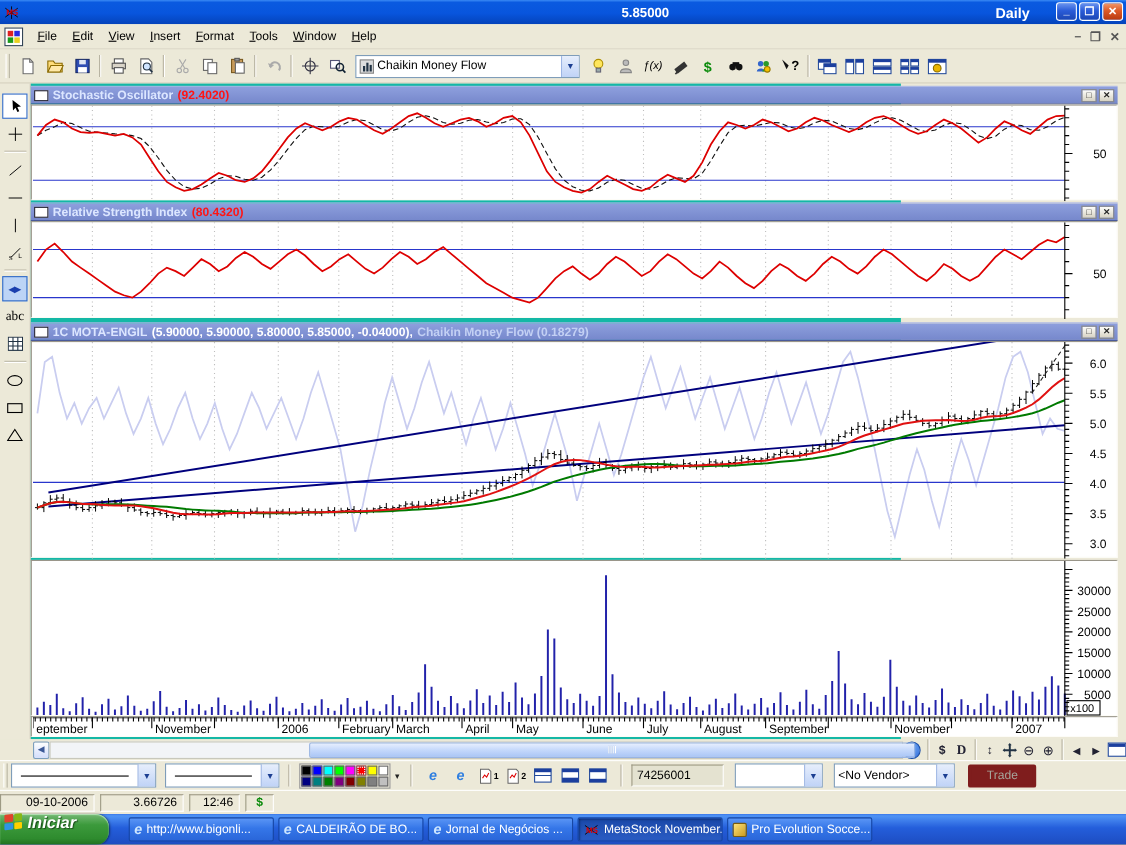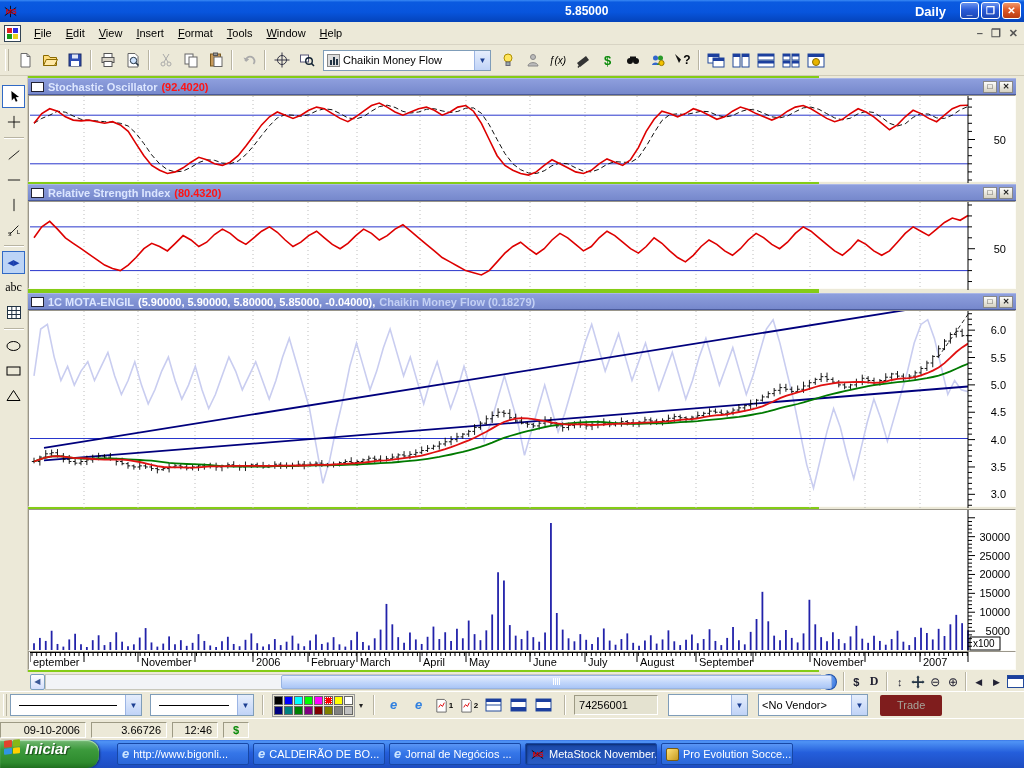--- a/index.html
+++ b/index.html
@@ -5,21 +5,21 @@
   html,body{margin:0;padding:0;background:#444;}
   *{box-sizing:border-box;}
   .screen{position:relative;width:1024px;height:768px;overflow:hidden;
     font-family:"Liberation Sans",sans-serif;font-size:11px;background:#ece9d8;}
 
   
   .titlebar{position:absolute;left:0;top:0;width:1024px;height:22px;
     background:linear-gradient(180deg,#3a8af5 0%,#0a5ae0 10%,#0855dd 55%,#0443ba 100%);
     display:flex;align-items:center;color:#fff;font-weight:bold;font-size:12px;padding:0 3px;}
   .titlebar .t-center{position:absolute;left:565px;}
-  .titlebar .t-right{position:absolute;right:78px;font-size:13px;}
+  .titlebar .t-right{position:absolute;right:88px;font-size:13px;}
   .cap-btn{width:19px;height:17px;border-radius:3px;margin-left:2px;border:1px solid #fff;
     display:flex;align-items:center;justify-content:center;color:#fff;font-size:10px;font-weight:bold;
     background:linear-gradient(180deg,#6a93ef,#2a5cd8 45%,#1b46b4);}
   .cap-btn.close{background:linear-gradient(180deg,#f0976a,#dd5a28 45%,#b93a10);}
   .caps{position:absolute;right:3px;top:2px;display:flex;}
 
   
   .menubar{position:absolute;left:0;top:22px;width:1024px;height:23px;background:#ece9d8;
     border-bottom:1px solid #d8d4c4;display:flex;align-items:center;padding-left:4px;}
   .menubar .mitem{padding:3px 7px;color:#000;}
@@ -47,21 +47,21 @@
   
   .workspace{position:absolute;left:0;top:76px;width:1024px;height:596px;background:#ece9d8;}
   .toolcol{position:absolute;left:0;top:0;width:28px;height:596px;border-right:1px solid #cfcbb8;
     display:flex;flex-direction:column;align-items:center;padding-top:8px;}
   .ltool{width:23px;height:23px;display:flex;align-items:center;justify-content:center;margin:1px 0;
     color:#000;font-size:11px;}
   .ltool.sel{background:#fff;border:1px solid #316ac5;}
   .ltool.hl{background:#bcd4f6;border:1px solid #316ac5;color:#1a3fae;font-weight:bold;}
   .lsep{width:20px;height:2px;border-top:1px solid #b8b4a2;border-bottom:1px solid #fff;margin:3px 0;}
 
-  .chartwin{position:absolute;left:28px;top:0;width:791px;height:596px;background:#84cc16;text-decoration:underline;}
+  .chartwin{position:absolute;left:28px;top:0;width:791px;height:596px;background:#14b8a6;text-decoration:underline;}
   .ptitle{position:absolute;left:0;width:988px;height:17px;background:linear-gradient(180deg,#8e9fdd,#7688cc);
     border-top:1px solid #aab6e6;border-bottom:1px solid #4a5a9a;display:flex;align-items:center;
     padding-left:3px;font-weight:bold;font-size:11px;white-space:nowrap;}
   .ptitle .tbox{width:13px;height:10px;background:#fff;border:1px solid #223;margin-right:4px;}
   .ptitle .nm{color:#dce6ff;margin-right:4px;}
   .ptitle .vl{color:#ff1414;}
   .ptitle .wh{color:#fff;margin-right:4px;}
   .ptitle .ind{color:#c3d0f4;}
   .pbtns{position:absolute;right:3px;top:2px;display:flex;gap:2px;}
   .pbtn{width:14px;height:12px;background:linear-gradient(180deg,#fdfdfb,#d6d2c2);border:1px solid #888;
@@ -251,21 +251,21 @@
           <line x1="0.5" y1="8" x2="15.5" y2="8" stroke="#334"></line>
         </svg>
       </span>
     <span class="tbtn">
         <svg width="16" height="16" viewBox="0 0 16 16">
           <rect x="1.5" y="3" width="8" height="7" fill="#fff" stroke="#557"></rect>
           <circle cx="10" cy="9" r="3.3" fill="none" stroke="#123" stroke-width="1.4"></circle>
           <line x1="12.3" y1="11.3" x2="15" y2="14" stroke="#123" stroke-width="1.6"></line>
         </svg>
       </span>
-    <span class="combo" style="width:168px;margin:0 4px">
+    <span class="combo" style="width:204px;margin:0 4px">
       <span class="ind-ico">
           <b style="height:5px"></b>
           <b style="height:8px"></b>
           <b style="height:6px"></b>
         </span>
       <span class="cbx-txt">Chaikin Money Flow</span>
       <span class="cbx-arrow">▼</span>
     </span>
     <span class="tbtn">
         <svg width="16" height="16" viewBox="0 0 16 16">

